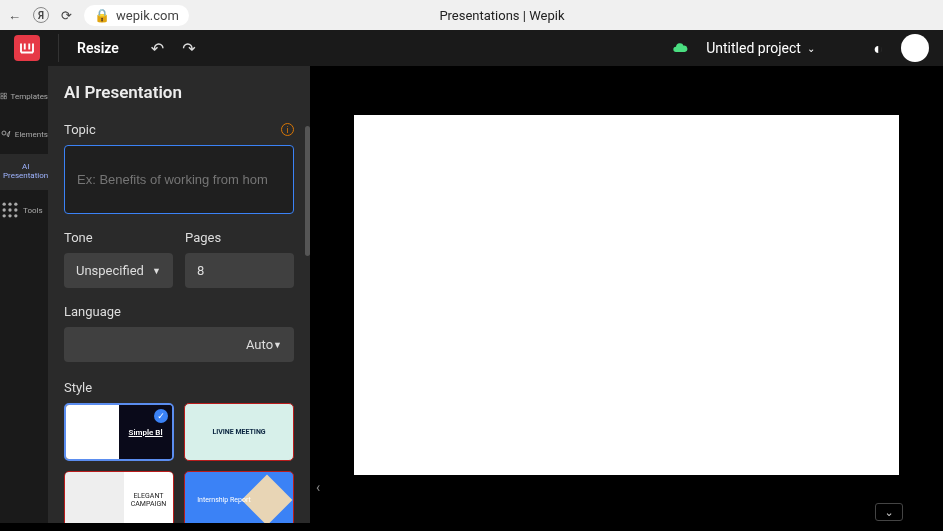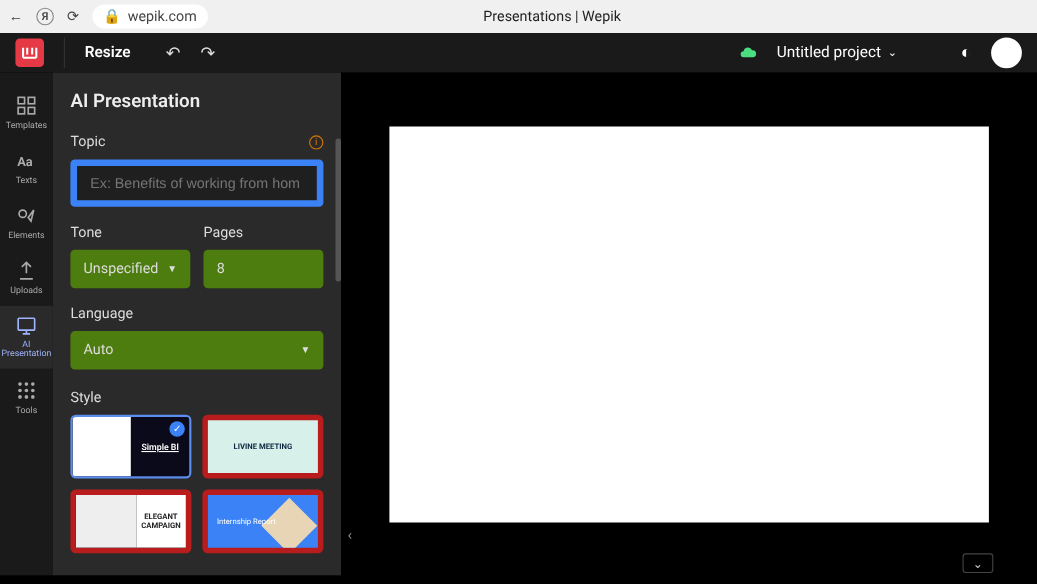--- a/index.html
+++ b/index.html
@@ -18,44 +18,44 @@
   .toolbar .resize { font-weight: 600; font-size: 14px; }
   .toolbar .spacer { flex: 1; }
   .toolbar .cloud { width: 16px; height: 16px; color: #4ade80; }
   .toolbar .proj { display: flex; align-items: center; gap: 6px; font-size: 14px; }
   .avatar { width: 28px; height: 28px; border-radius: 50%; background: #fff; }
   .ico { color: #ddd; }
 
   
   .main { display: flex; height: calc(531px - 74px); }
   .sidebar { width: 48px; background: #1a1a1a; display: flex; flex-direction: column; align-items: center; padding-top: 12px; gap: 2px; }
-  .side-item { width: 48px; display: flex; flex-direction: column; align-items: center; gap: 3px; padding: 8px 0; color: #aaa; cursor: pointer; font-size: 8px; }
+  .side-item { width: 48px; display: flex; flex-direction: row; align-items: center; gap: 3px; padding: 8px 0; color: #aaa; cursor: pointer; font-size: 8px; }
   .side-item.active { background: #2a2a2a; color: #9fb4ff; }
   .side-item svg { width: 20px; height: 20px; }
 
   
   .panel { width: 262px; background: #2a2a2a; color: #eee; padding: 16px 16px 0 16px; position: relative; overflow: hidden; }
   .panel h2 { font-size: 17px; font-weight: 600; margin-bottom: 20px; }
   .label-row { display: flex; align-items: center; gap: 6px; font-size: 13px; margin-bottom: 8px; color: #ddd; justify-content: space-between; }
   .info-dot { width: 13px; height: 13px; border: 1px solid #d97706; border-radius: 50%; color: #d97706; font-size: 9px; display: flex; align-items: center; justify-content: center; }
-  .field { background: #1f1f1f; border: 6px solid #3b82f6; border-radius: 4px; padding: 8px 12px; color: #888; font-size: 13px; margin-bottom: 16px; width: 100%; }
+  .field { background: #1f1f1f; border: 1px solid #3b82f6; border-radius: 4px; padding: 26px 12px; color: #888; font-size: 13px; margin-bottom: 16px; width: 100%; }
   .row2 { display: flex; gap: 12px; margin-bottom: 16px; }
   .col { flex: 1; }
-  .select { background: #4d7c0f; border-radius: 4px; padding: 10px 12px; color: #ddd; font-size: 13px; display: flex; align-items: center; justify-content: space-between; }
+  .select { background: #404040; border-radius: 4px; padding: 10px 12px; color: #ddd; font-size: 13px; display: flex; align-items: center; justify-content: space-between; }
   .scroll-thumb { position: absolute; right: 0; top: 60px; width: 5px; height: 130px; background: #555; border-radius: 3px; }
 
   .style-grid { display: grid; grid-template-columns: 1fr 1fr; gap: 10px; }
-  .style-card { height: 58px; border-radius: 5px; border: 5px solid #b91c1c; background: #111; position: relative; overflow: hidden; display: flex; }
+  .style-card { height: 58px; border-radius: 5px; border: 1px solid #b91c1c; background: #111; position: relative; overflow: hidden; display: flex; }
   .style-card.selected { border: 2px solid #5b8def; }
   .sc-left { flex: 1; background: #fff; }
   .sc-right { flex: 1; background: #0a0a1a; display: flex; align-items: center; justify-content: center; color: #fff; font-size: 8px; font-weight: 600; text-decoration: underline; }
   .check { position: absolute; top: 4px; right: 4px; width: 14px; height: 14px; background: #3b82f6; border-radius: 50%; display: flex; align-items: center; justify-content: center; color: #fff; font-size: 9px; }
   .sc2 { background: #d7f0ea; display: flex; align-items: center; justify-content: center; color: #0a2540; font-size: 7px; font-weight: 700; }
   .sc3l { flex: 1.2; background: #eee; }
-  .sc3r { flex: 1; background: #fff; display: flex; align-items: center; justify-content: center; font-size: 7px; color: #222; font-weight: 700; text-align: center; }
+  .sc3r { flex: 1; background: #fff; display: flex; align-items: center; justify-content: center; font-size: 7px; color: #222; font-weight: 400; text-align: center; }
   .sc4 { background: #3b82f6; color: #fff; font-size: 7px; display: flex; align-items: center; justify-content: center; position: relative; }
   .sc4 .diamond { position: absolute; right: 8px; top: 10px; width: 36px; height: 36px; transform: rotate(45deg); background: #e8d5b5; }
 
   
   .canvas-area { flex: 1; background: #000; position: relative; display: flex; align-items: center; justify-content: center; }
   .slide { width: 545px; height: 360px; background: #fff; }
   .canvas-arrow { position: absolute; left: 6px; bottom: 28px; color: #888; font-size: 14px; }
   .bottom-ctl { position: absolute; right: 40px; bottom: 2px; color: #ccc; width: 28px; height: 18px; border: 1px solid #444; border-radius: 3px; display: flex; align-items: center; justify-content: center; font-size: 11px; }
 </style>
 </head>
@@ -101,37 +101,25 @@
     <div class="side-item">
       <svg viewBox="0 0 24 24" fill="none" stroke="currentColor" stroke-width="1.8">
           <rect x="3" y="3" width="7" height="7"></rect>
           <rect x="14" y="3" width="7" height="7"></rect>
           <rect x="3" y="14" width="7" height="7"></rect>
           <rect x="14" y="14" width="7" height="7"></rect>
         </svg>
       <span>Templates</span>
     </div>
     <div class="side-item">
-      <svg viewBox="0 0 24 24" fill="currentColor">
-          <text x="2" y="18" font-size="14" font-weight="700">Aa</text>
-        </svg>
-      <span>Texts</span>
-    </div>
-    <div class="side-item">
       <svg viewBox="0 0 24 24" fill="none" stroke="currentColor" stroke-width="1.8">
           <circle cx="8" cy="10" r="4"></circle>
           <path d="M14 14l6-8-3 12z"></path>
         </svg>
       <span>Elements</span>
-    </div>
-    <div class="side-item">
-      <svg viewBox="0 0 24 24" fill="none" stroke="currentColor" stroke-width="1.8">
-          <path d="M12 3v12M7 8l5-5 5 5M5 21h14"></path>
-        </svg>
-      <span>Uploads</span>
     </div>
     <div class="side-item active">
       <svg viewBox="0 0 24 24" fill="none" stroke="currentColor" stroke-width="1.8">
           <rect x="3" y="4" width="18" height="13" rx="1"></rect>
           <path d="M8 21h8M12 17v4"></path>
         </svg>
       <span style="text-align:center;line-height:1.1;">AI Presentation</span>
     </div>
     <div class="side-item">
       <svg viewBox="0 0 24 24" fill="currentColor">
@@ -174,21 +162,21 @@
           </div>
         <div class="select">
           <span>8</span>
         </div>
       </div>
     </div>
 
     <div class="label-row">
         <span>Language</span>
       </div>
-    <div class="select" style="margin-bottom:18px;">
+    <div class="select" style="margin-bottom:18px;justify-content:flex-end;">
       <span>Auto</span>
       <span style="font-size:9px;">▼</span>
     </div>
 
     <div class="label-row">
         <span>Style</span>
       </div>
     <div class="style-grid">
       <div class="style-card selected">
         <div class="sc-left"></div>

